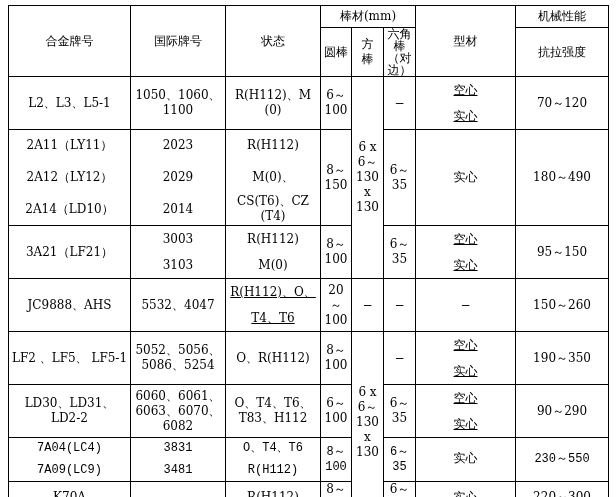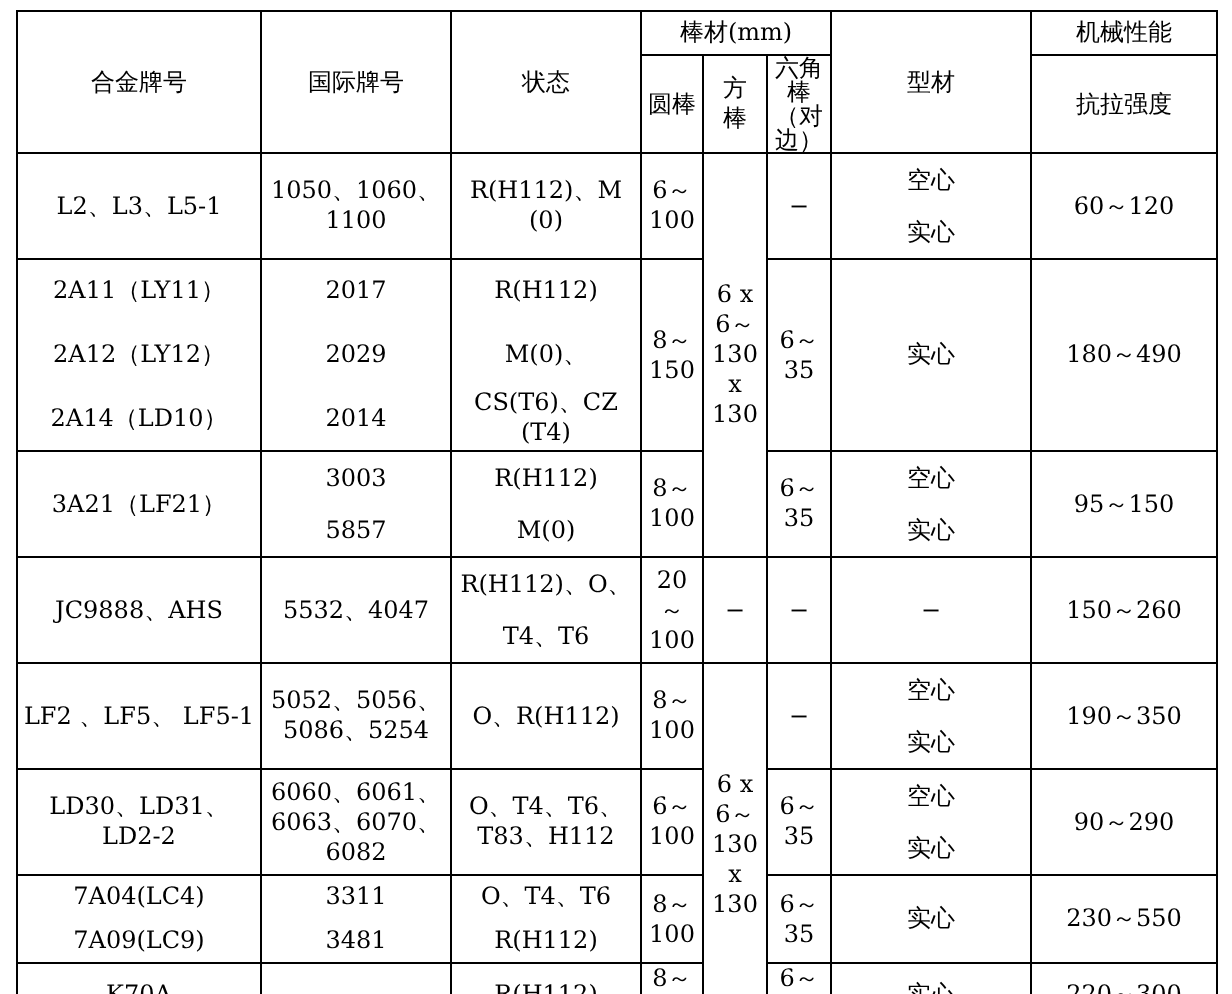--- a/index.html
+++ b/index.html
@@ -19,26 +19,26 @@
     vertical-align:middle;
     padding:0 1px;
     font-weight:normal;
     line-height:15px;
     white-space:pre-line;
     overflow:hidden;
   }
   
   .hb{border-bottom:hidden;}
   
-  .sp{line-height:26px;}
+  .sp{line-height:26px;text-decoration:underline;}
   
   .hexh{line-height:12px;}
   tr.h22{height:22px;} tr.h48{height:48px;} tr.h53{height:53px;}
   tr.h32{height:32px;} tr.h23{height:23px;} tr.h46{height:46px;}
-  tr.h28{height:28px;} tr.hs22{height:22px;}
+  tr.h28{height:28px;} tr.hs22{height:22px;font-family:Liberation Mono, monospace;}
 </style>
 </head>
 <body>
 
 <table>
   <colgroup>
     <col style="width:122px">
       <col style="width:95px">
       <col style="width:95px">
     <col style="width:31px">
@@ -77,25 +77,25 @@
       <td>6～
 100</td>
       <td rowspan="6">6 x
 6～
 130
 x
 130</td>
       <td>−</td>
       <td class="sp">空心
 实心</td>
-      <td>60～120</td>
+      <td>70～120</td>
     </tr>
     <tr class="h32">
       <td class="hb">2A11（LY11）</td>
-      <td class="hb">2017</td>
+      <td class="hb">2023</td>
       <td class="hb">R(H112)</td>
       <td rowspan="3">8～
 150</td>
       <td rowspan="3">6～
 35</td>
       <td rowspan="3">实心</td>
       <td rowspan="3">180～490</td>
     </tr>
     <tr class="h32">
       <td class="hb">2A12（LY12）</td>
@@ -114,21 +114,21 @@
       <td class="hb">R(H112)</td>
       <td rowspan="2">8～
 100</td>
       <td rowspan="2">6～
 35</td>
       <td rowspan="2" class="sp">空心
 实心</td>
       <td rowspan="2">95～150</td>
     </tr>
     <tr class="h23">
-      <td>5857</td>
+      <td>3103</td>
       <td>M(0)</td>
     </tr>
     <tr class="h48">
       <td>JC9888、AHS</td>
       <td>5532、4047</td>
       <td class="sp">R(H112)、O、
 T4、T6</td>
       <td>20
 ～
 100</td>
@@ -164,21 +164,21 @@
       <td>6～
 100</td>
       <td>6～
 35</td>
       <td class="sp">空心
 实心</td>
       <td>90～290</td>
     </tr>
     <tr class="hs22">
       <td class="hb">7A04(LC4)</td>
-      <td class="hb">3311</td>
+      <td class="hb">3831</td>
       <td class="hb">O、T4、T6</td>
       <td rowspan="2">8～
 100</td>
       <td rowspan="2">6～
 35</td>
       <td rowspan="2">实心</td>
       <td rowspan="2">230～550</td>
     </tr>
     <tr class="hs22">
       <td>7A09(LC9)</td>

